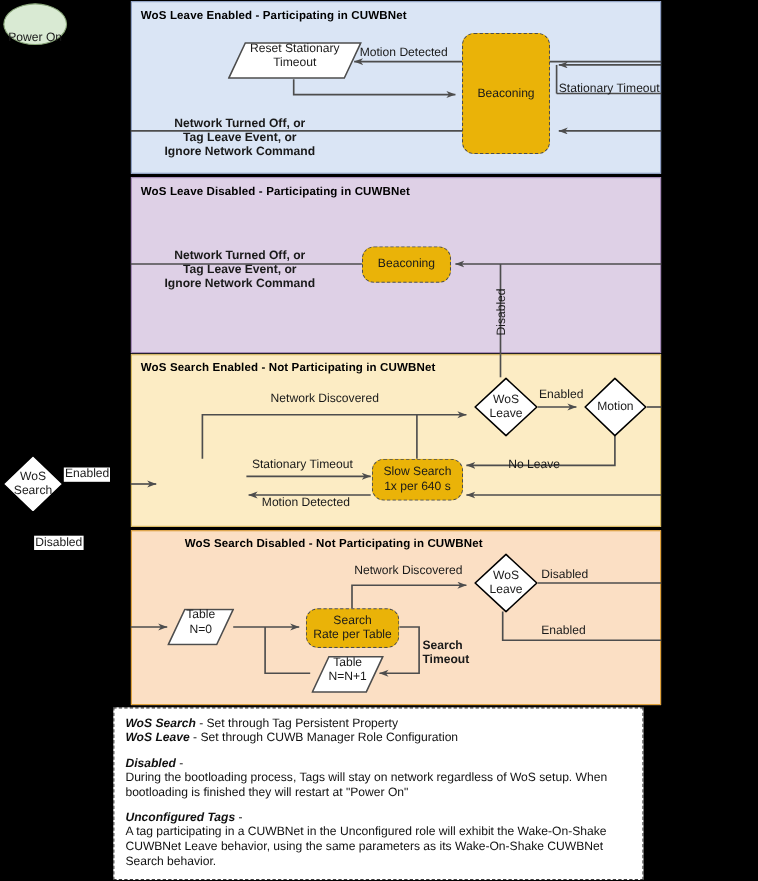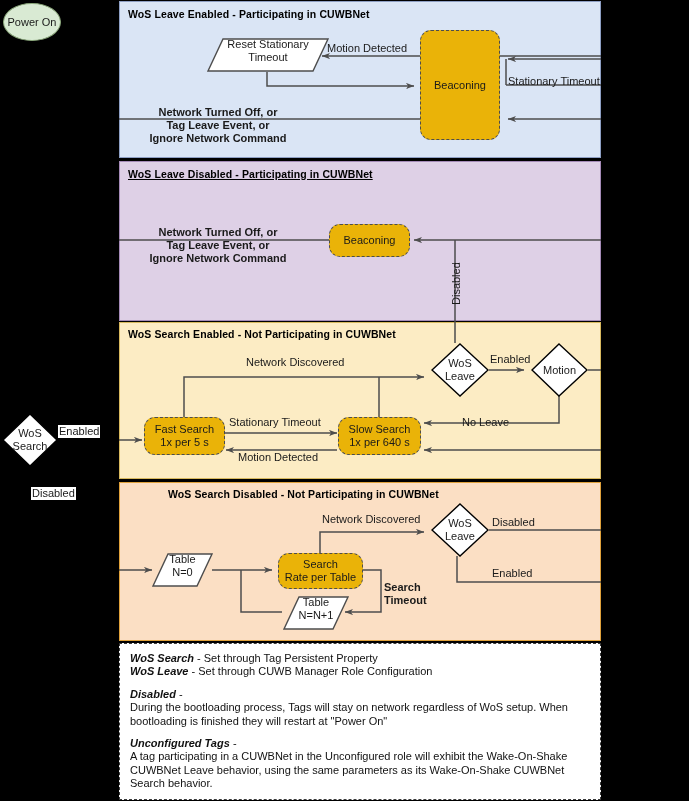--- a/index.html
+++ b/index.html
@@ -20,21 +20,21 @@
   .rrect{background:#eab308;border:1.6px dashed #4d4d4d;border-radius:11px;}
   .diamond-wrap{position:absolute;}
   .diamond-label{position:absolute;left:0;top:0;width:100%;height:100%;
                  display:flex;align-items:center;justify-content:center;text-align:center;
                  font-size:11px;line-height:13px;}
   .para-wrap{position:absolute;}
   .para-label{position:absolute;left:0;top:0;width:100%;height:100%;
               display:flex;justify-content:center;text-align:center;
               font-size:11px;line-height:13px;}
   .ellipse{position:absolute;background:#d9ead3;border:1.3px solid #8aa77a;
-           border-radius:50%;display:flex;align-items:center;justify-content:center;
+           border-radius:50%;display:flex;align-items:flex-end;justify-content:center;
            font-size:11px;color:#1a1a1a;}
 
   
   .elabel{position:absolute;font-size:11px;line-height:13px;color:#1a1a1a;
           white-space:nowrap;}
   .elabel.boxed{background:#fff;padding:0 1px;}
   .elabel.multi{white-space:normal;text-align:center;line-height:13px;font-weight:bold;}
   .elabel.vert{transform-origin:0 0;white-space:nowrap;}
 
   
@@ -119,21 +119,21 @@
 
       <path d="M457,556 L457,582 L601,582"></path>
     </g>
 
     <g stroke="#000" stroke-width="1.5" fill="none">
       <path d="M30,42 L30,42"></path>
     </g>
   </svg>
 
   <div class="panel-title" style="left:128px;top:8px;">WoS Leave Enabled - Participating in CUWBNet</div>
-  <div class="panel-title" style="left:128px;top:168px;text-decoration:underline;">WoS Leave Disabled - Participating in CUWBNet</div>
+  <div class="panel-title" style="left:128px;top:168px;">WoS Leave Disabled - Participating in CUWBNet</div>
   <div class="panel-title" style="left:128px;top:328px;">WoS  Search Enabled - Not Participating in CUWBNet</div>
   <div class="panel-title" style="left:128px;top:488px;margin-left:40px;">WoS Search Disabled - Not Participating in CUWBNet</div>
 
   <div class="ellipse" style="left:3px;top:3px;width:56px;height:36px;">
     <span>Power On</span>
   </div>
 
   <div class="diamond-wrap" style="left:2px;top:413px;width:56px;height:54px;">
     <svg width="56" height="54" viewBox="0 0 56 54" style="position:absolute;left:0;top:0;">
       <polygon points="28,1 55,27 28,53 1,27" fill="#ffffff" stroke="#000" stroke-width="1.4"></polygon>
@@ -178,26 +178,20 @@
   </div>
 
   <div class="elabel vert" style="left:450px;top:305px;transform:rotate(-90deg);">Disabled</div>
 
   <div class="elabel multi" style="left:128px;top:226px;width:180px;">
     <span>Network Turned Off, or</span><br>
     <span>Tag Leave Event, or</span><br>
     <span>Ignore Network Command</span>
   </div>
 
-  <div class="node rrect" style="left:144px;top:417px;width:81px;height:38px;">
-    <span>
-      <span>Fast Search</span><br>
-      <span>1x per 5 s</span>
-    </span>
-  </div>
 
   <div class="node rrect" style="left:338px;top:417px;width:83px;height:38px;">
     <span>
       <span>Slow Search</span><br>
       <span>1x per 640 s</span>
     </span>
   </div>
 
   <div class="diamond-wrap" style="left:431px;top:343px;width:58px;height:54px;">
     <svg width="58" height="54" viewBox="0 0 58 54" style="position:absolute;left:0;top:0;">
@@ -268,21 +262,21 @@
   </div>
 
   <div class="elabel" style="left:322px;top:513px;">Network Discovered</div>
   <div class="elabel multi" style="left:384px;top:581px;width:50px;text-align:left;">
     <span>Search</span><br>
     <span>Timeout</span>
   </div>
   <div class="elabel" style="left:492px;top:516px;">Disabled</div>
   <div class="elabel" style="left:492px;top:567px;">Enabled</div>
 
-  <div class="legend" style="left:119px;top:643px;width:482px;height:157px;">
+  <div class="legend" style="left:103px;top:643px;width:482px;height:157px;">
     <div class="legend-inner">
       <p class="legend-line">
         <b>WoS Search</b><span> - Set through Tag Persistent Property</span>
       </p>
       <p class="legend-line">
         <b>WoS Leave</b><span> - Set through CUWB Manager Role Configuration</span>
       </p>
       <div class="legend-gap"></div>
       <p class="legend-line">
         <b>Disabled</b><span> -</span>

